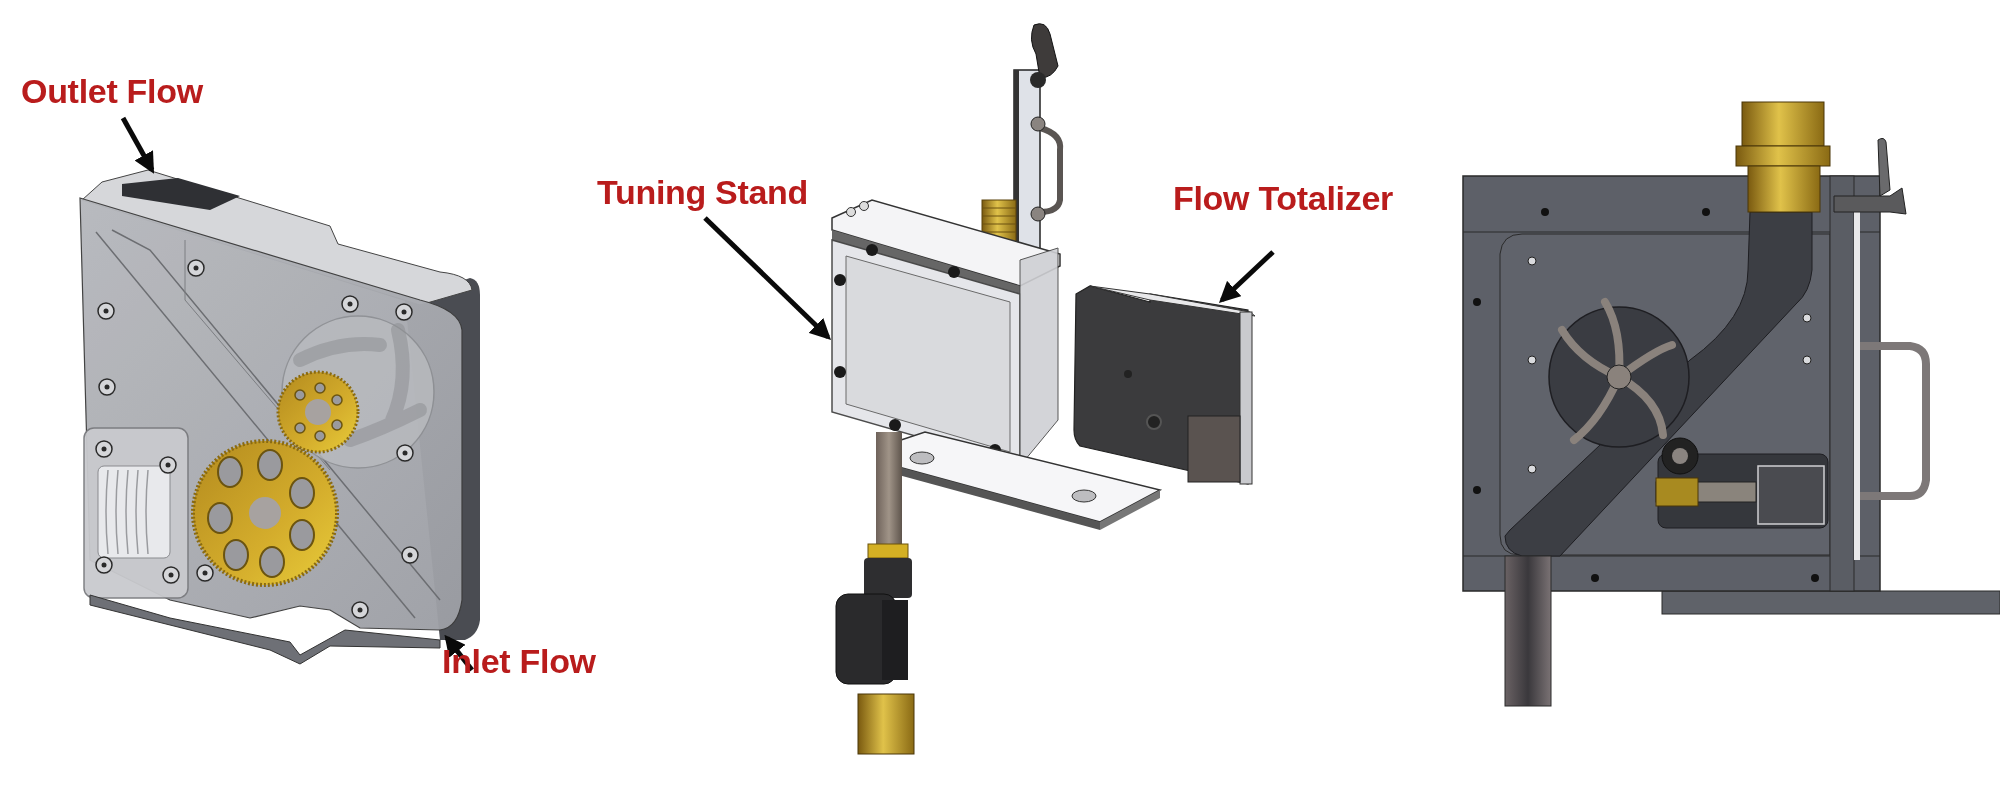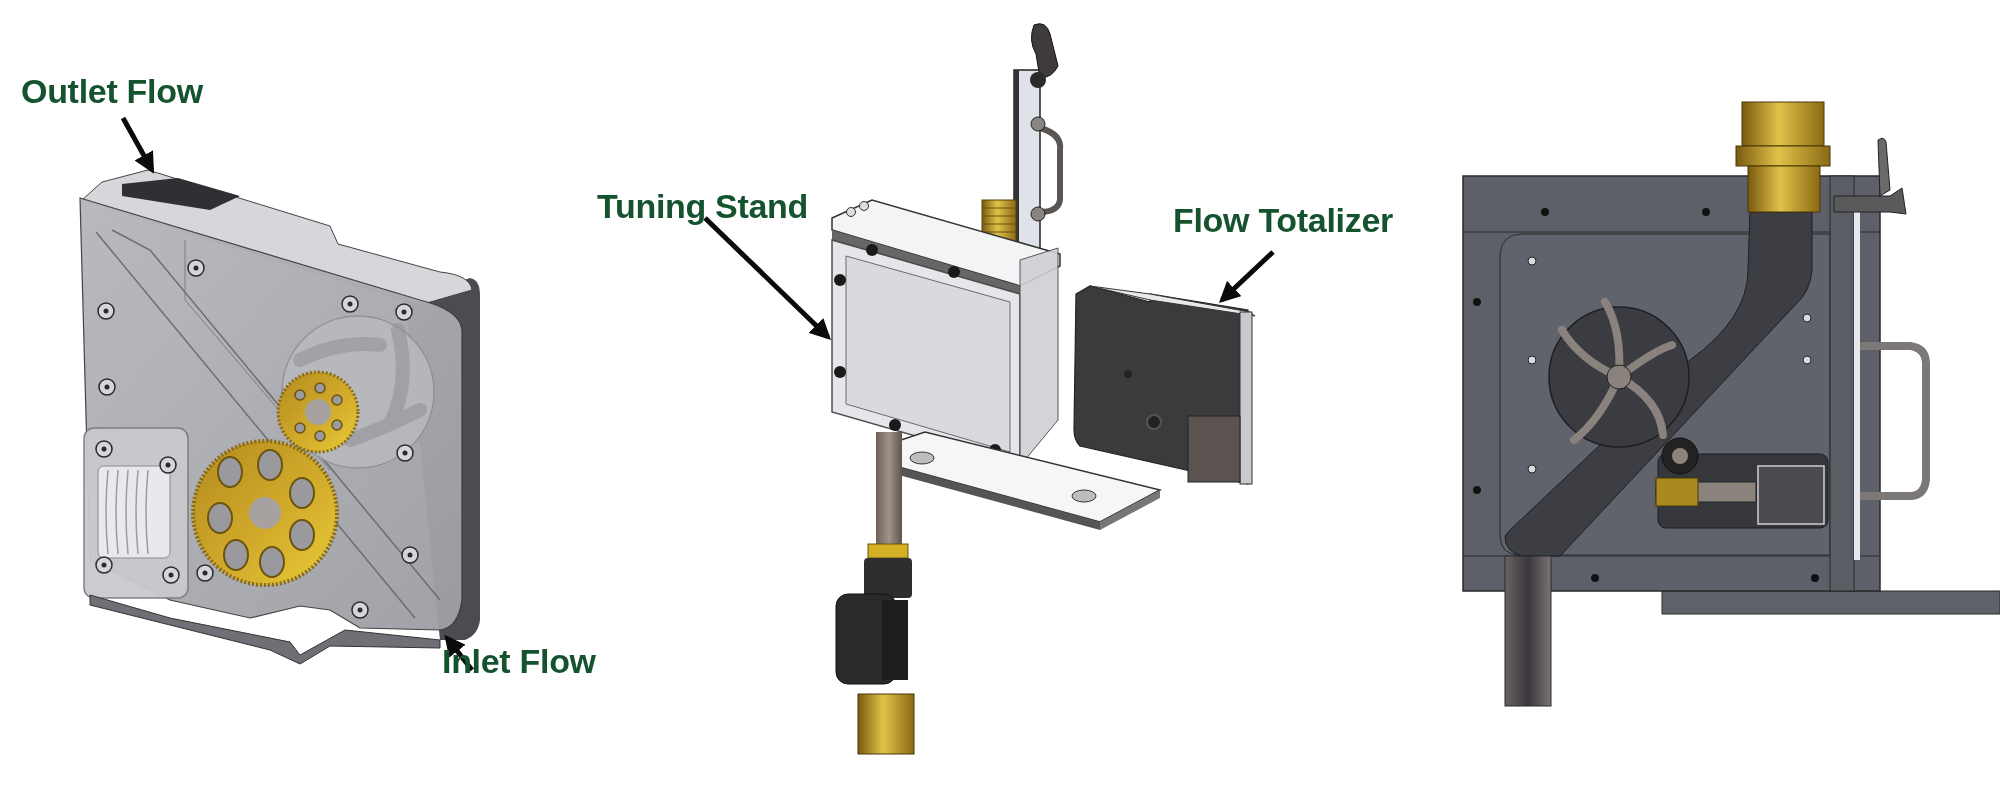--- a/index.html
+++ b/index.html
@@ -2,29 +2,29 @@
 <html><head>
 <meta charset="utf-8">
 <style>
   html, body { margin: 0; padding: 0; background: #ffffff; }
   body { width: 2000px; height: 791px; position: relative; overflow: hidden; font-family: "Liberation Sans", sans-serif; }
   .label {
     position: absolute;
     font-family: "Liberation Sans", sans-serif;
     font-weight: bold;
     font-size: 34px;
-    color: #14532d;
+    color: #b91c1c;
     white-space: nowrap;
     letter-spacing: -0.3px;
     line-height: 1;
   }
   #lbl-outlet { left: 21px; top: 74px; }
   #lbl-inlet { left: 442px; top: 644px; }
-  #lbl-tuning { left: 597px; top: 189px; }
-  #lbl-total { left: 1173px; top: 203px; text-align: right; }
+  #lbl-tuning { left: 597px; top: 175px; }
+  #lbl-total { left: 1173px; top: 181px; text-align: right; }
   svg.layer { position: absolute; left: 0; top: 0; }
 </style>
 </head>
 <body>
 
 <svg class="layer" width="2000" height="791" viewBox="0 0 2000 791">
   <defs>
     <linearGradient id="gBrass" x1="0" x2="1">
       <stop offset="0" stop-color="#7a5a10"></stop>
       <stop offset="0.45" stop-color="#e0c24a"></stop>

